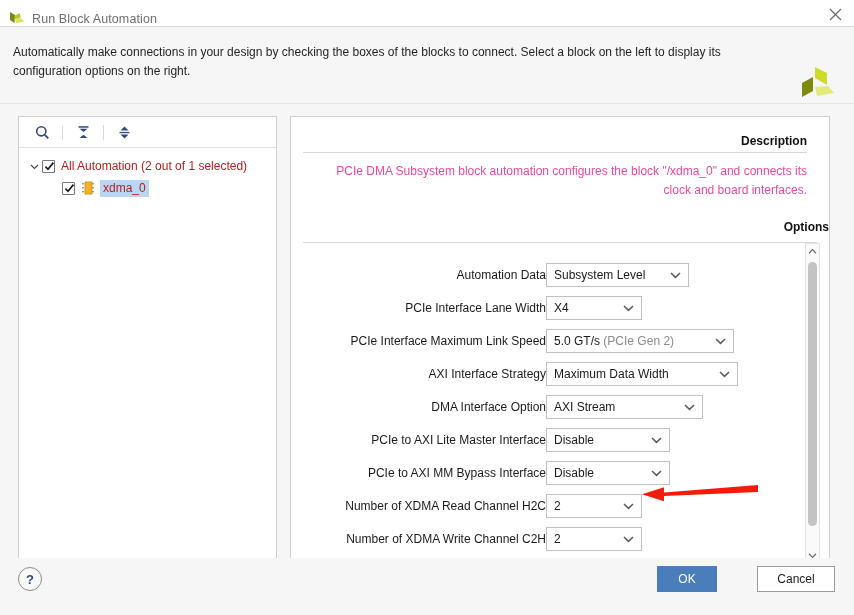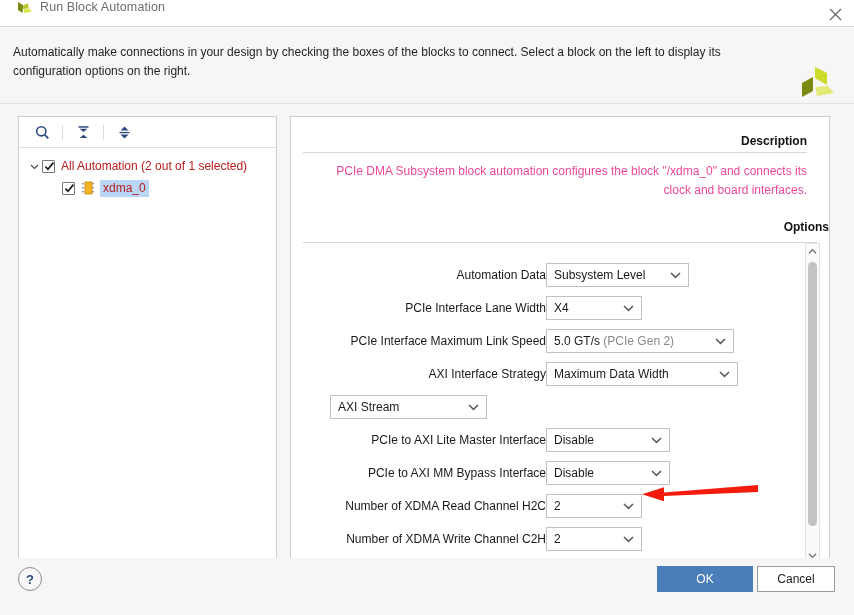--- a/index.html
+++ b/index.html
@@ -15,22 +15,22 @@
     overflow: hidden;
     position: relative;
   }
 
   
   #titlebar {
     height: 27px;
     background: #ffffff;
     border-bottom: 1px solid #d8d8d8;
     display: flex;
-    align-items: flex-start;
-    padding: 0 8px 0 16px;
+    align-items: flex-end;
+    padding: 0 8px 0 8px;
     position: relative;
   }
   #titlebar .logo-mini {
     width: 18px; height: 16px;
     margin-right: 6px;
     flex: 0 0 auto;
   }
   #titlebar .title-text {
     font-size: 12.5px;
     color: #6e6e6e;
@@ -243,21 +243,21 @@
     border-radius: 50%;
     background: #f8f8f8;
     display: flex; align-items: center; justify-content: center;
     font-size: 13px; font-weight: bold;
     color: #2c4a7c;
     cursor: pointer;
   }
   #ok-btn {
     position: absolute;
     left: 657px; top: 8px;
-    width: 96px; height: 26px;
+    width: 60px; height: 26px;
     background: #4a7ebb;
     color: #ffffff;
     border: none;
     font-size: 12px;
     font-family: "Liberation Sans", sans-serif;
     cursor: pointer;
   }
   #cancel-btn {
     position: absolute;
     left: 757px; top: 8px;
@@ -428,20 +428,21 @@
             <div class="combo" style="width: 192px;">
               <span class="cv"><span>Maximum Data Width</span></span>
               <span class="arw">
                 <svg width="11" height="8" viewBox="0 0 11 8">
                   <path d="M1 2 L5.5 6.4 L10 2" fill="none" stroke="#5a5a5a" stroke-width="1.5"></path>
                 </svg>
               </span>
             </div>
           </div>
           <div class="opt-row">
+            <div class="opt-label">DMA Interface Option</div>
             <div class="combo" style="width: 157px;">
               <span class="cv"><span>AXI Stream</span></span>
               <span class="arw">
                 <svg width="11" height="8" viewBox="0 0 11 8">
                   <path d="M1 2 L5.5 6.4 L10 2" fill="none" stroke="#5a5a5a" stroke-width="1.5"></path>
                 </svg>
               </span>
             </div>
           </div>
           <div class="opt-row">

